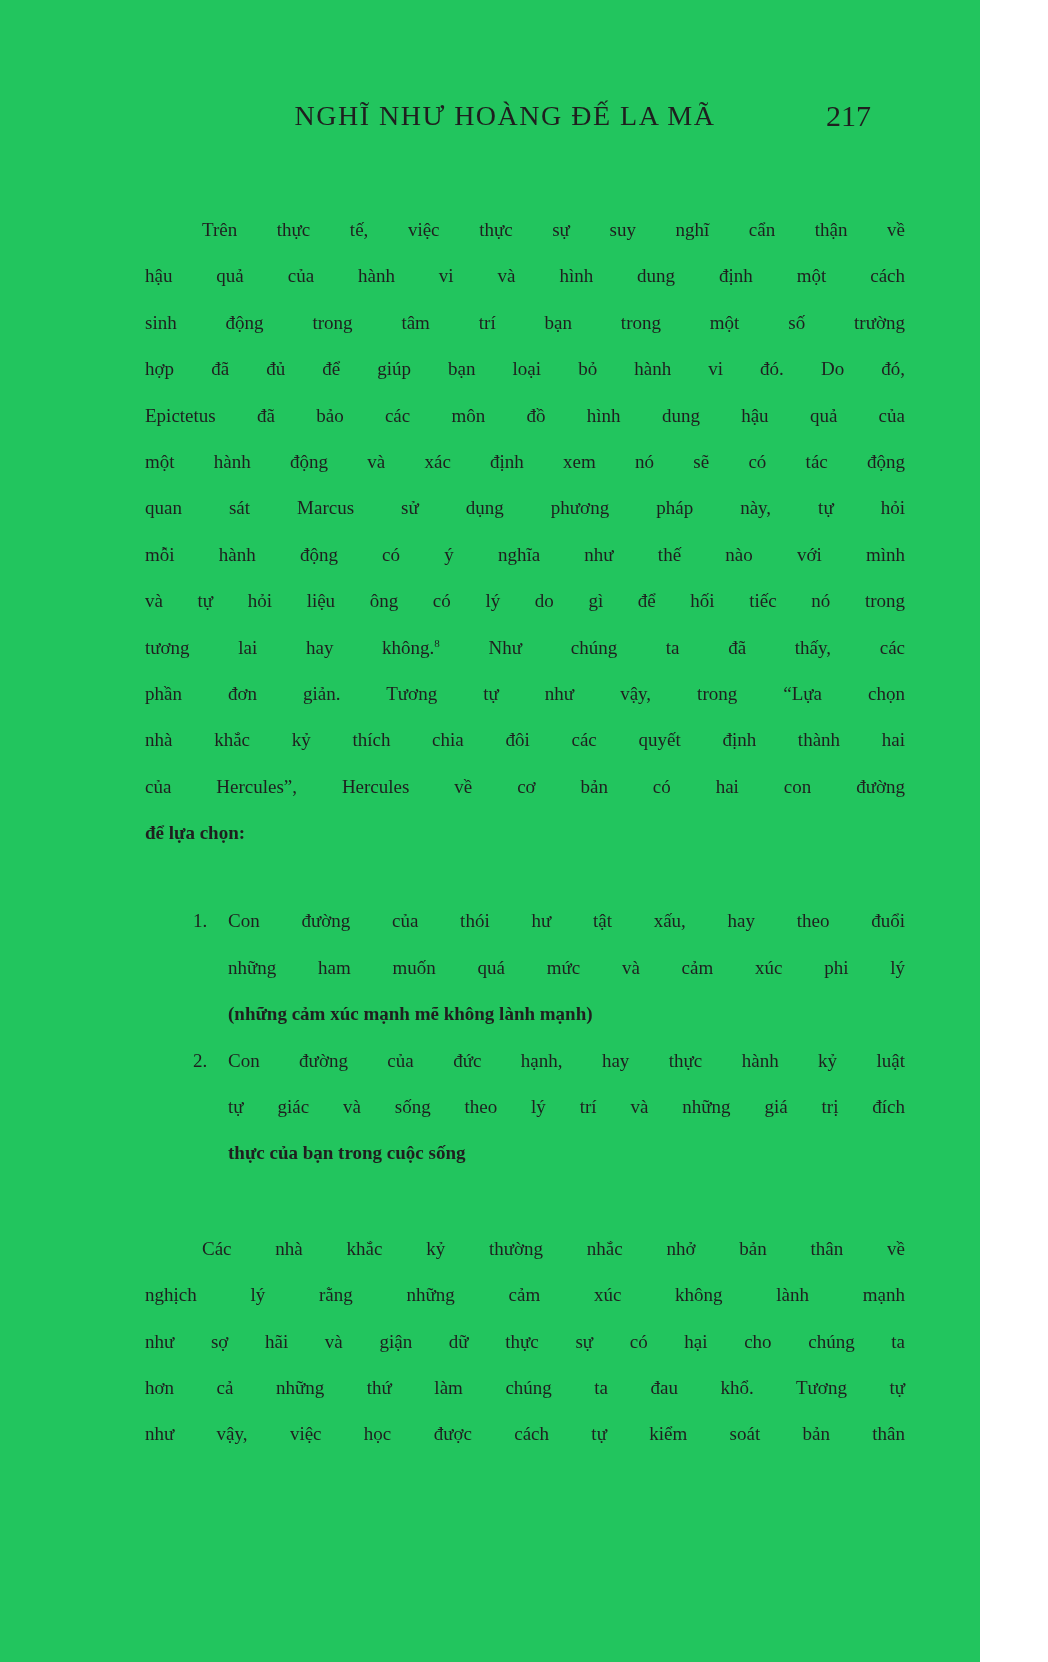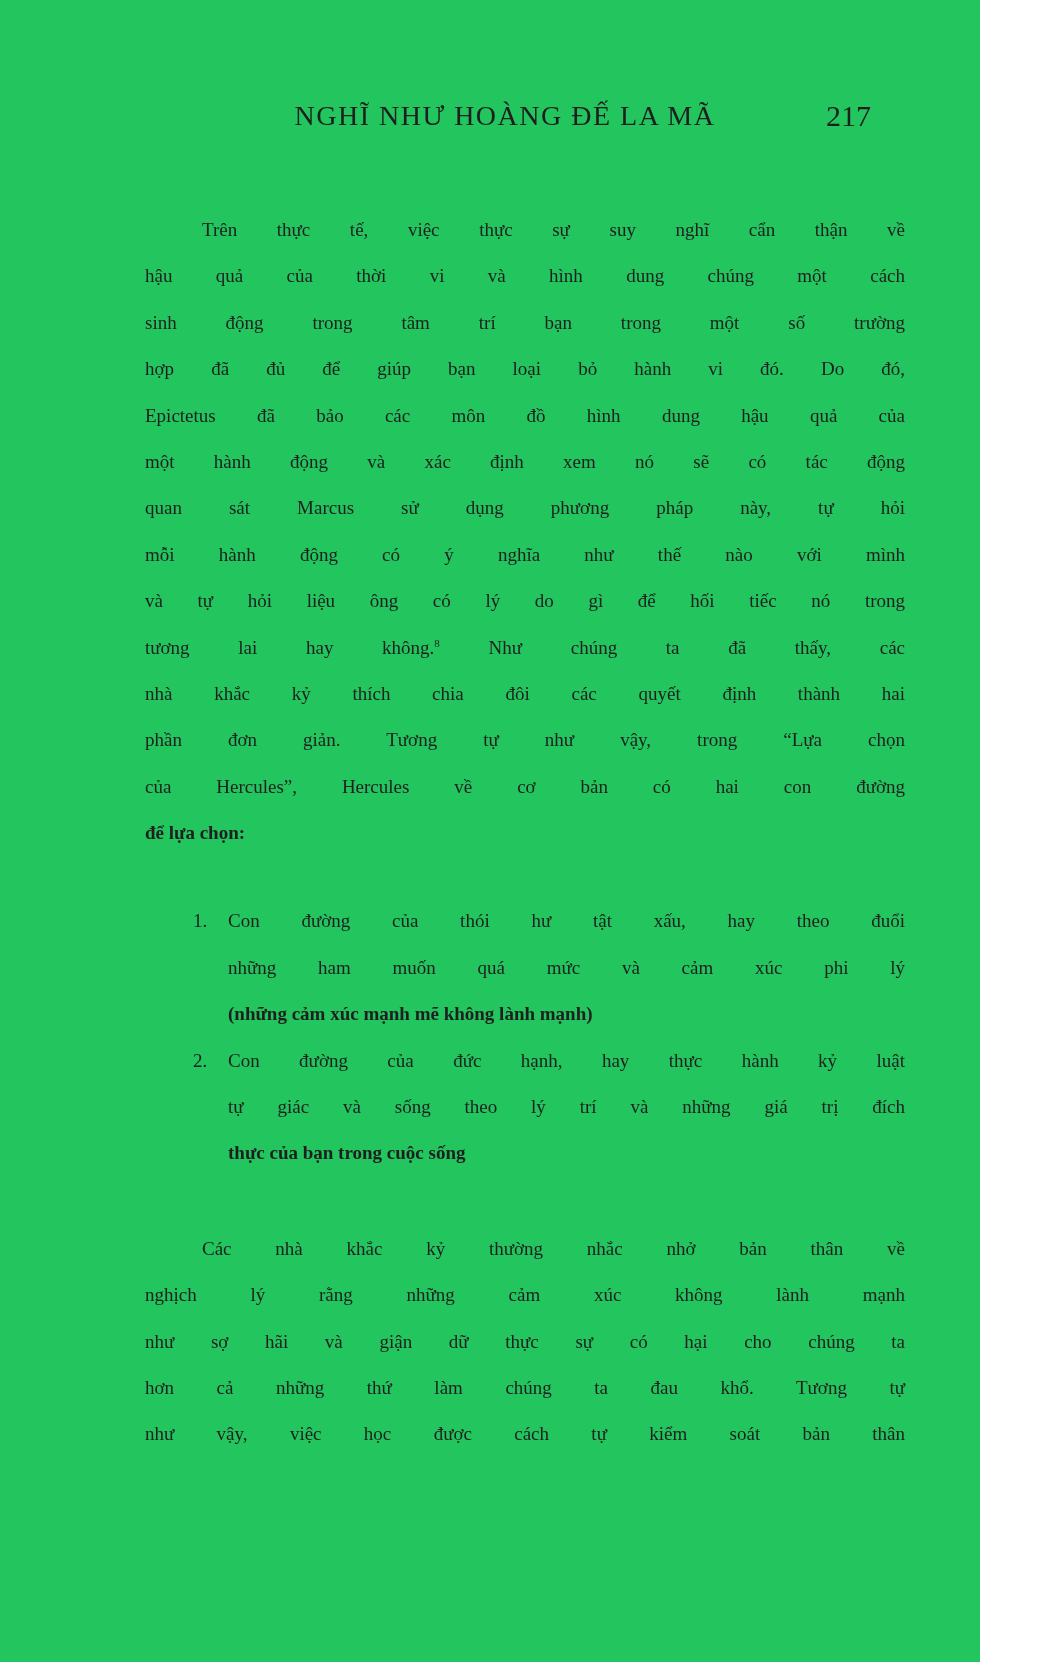--- a/index.html
+++ b/index.html
@@ -66,31 +66,31 @@
 
 <div class="page">
 
   <div class="running-head">NGHĨ NHƯ HOÀNG ĐẾ LA MÃ</div>
   <div class="page-num">217</div>
 
   <div class="body-block">
 
     <div>
       <div class="line indent">Trên thực tế, việc thực sự suy nghĩ cẩn thận về</div>
-      <div class="line">hậu quả của thời vi và hình dung chúng một cách</div>
+      <div class="line">hậu quả của hành vi và hình dung định một cách</div>
       <div class="line">sinh động trong tâm trí bạn trong một số trường</div>
       <div class="line">hợp đã đủ để giúp bạn loại bỏ hành vi đó. Do đó,</div>
       <div class="line">Epictetus đã bảo các môn đồ hình dung hậu quả của</div>
       <div class="line">một hành động và xác định xem nó sẽ có tác động</div>
       <div class="line">quan sát Marcus sử dụng phương pháp này, tự hỏi</div>
       <div class="line">mỗi hành động có ý nghĩa như thế nào với mình</div>
       <div class="line">và tự hỏi liệu ông có lý do gì để hối tiếc nó trong</div>
       <div class="line"><span>tương lai hay không.</span><sup class="fn">8</sup> <span>Như chúng ta đã thấy, các</span></div>
+      <div class="line">phần đơn giản. Tương tự như vậy, trong “Lựa chọn</div>
       <div class="line">nhà khắc kỷ thích chia đôi các quyết định thành hai</div>
-      <div class="line">phần đơn giản. Tương tự như vậy, trong “Lựa chọn</div>
       <div class="line">của Hercules”, Hercules về cơ bản có hai con đường</div>
       <div class="line short">để lựa chọn:</div>
     </div>
 
     <div class="list-section">
 
       <div class="list-item">
         <div class="num-col">1.</div>
         <div class="item-lines">
           <div class="line">Con đường của thói hư tật xấu, hay theo đuổi</div>

